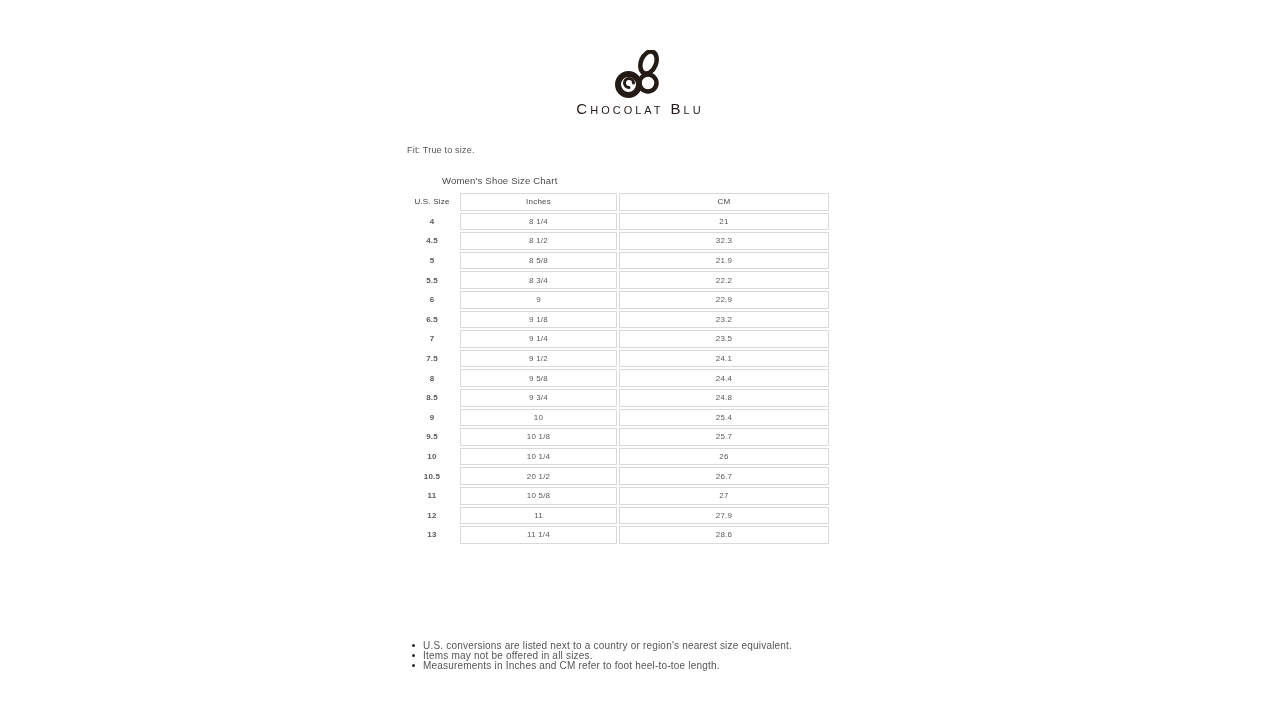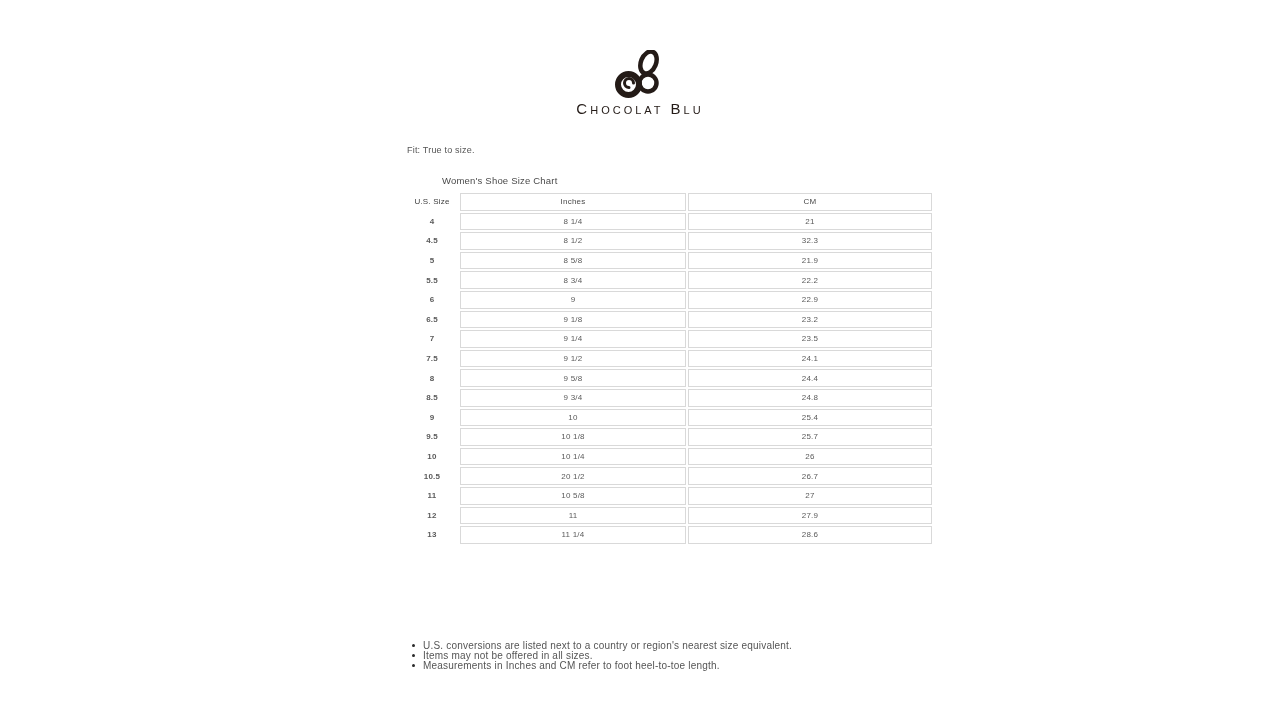--- a/index.html
+++ b/index.html
@@ -49,22 +49,22 @@
     height: 17.6px;
     text-align: center;
     vertical-align: middle;
     font-size: 8px;
     letter-spacing: 0.2px;
     color: #5a5a5a;
     overflow: hidden;
     white-space: nowrap;
   }
   td.col-us  { width: 52px;  font-weight: 700; color: #3c3c3c; }
-  td.col-in  { width: 226px; margin-left: 29px; }
-  td.col-cm  { width: 244px; }
+  td.col-in  { width: 157px; margin-left: 29px; }
+  td.col-cm  { width: 210px; }
   td.boxed   { border: 1px solid #d9d9d9; background: #ffffff; }
   tr.head td.col-us { font-weight: 400; color: #3c3c3c; }
   tr.head td.boxed  { color: #4a4a4a; }
 
   
   .notes {
     position: absolute; left: 412px; top: 641px;
     font-size: 10px; letter-spacing: 0.2px; color: #555;
     list-style: none;
   }

